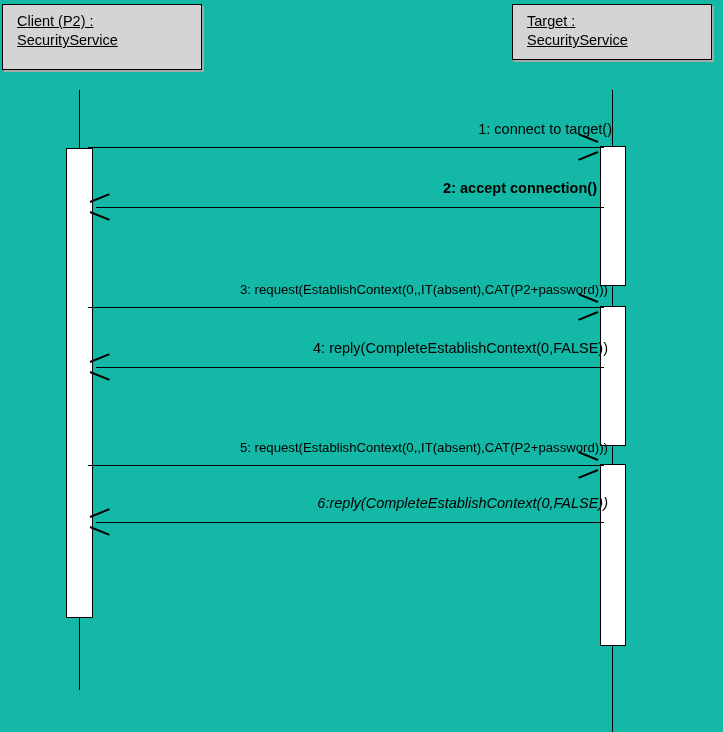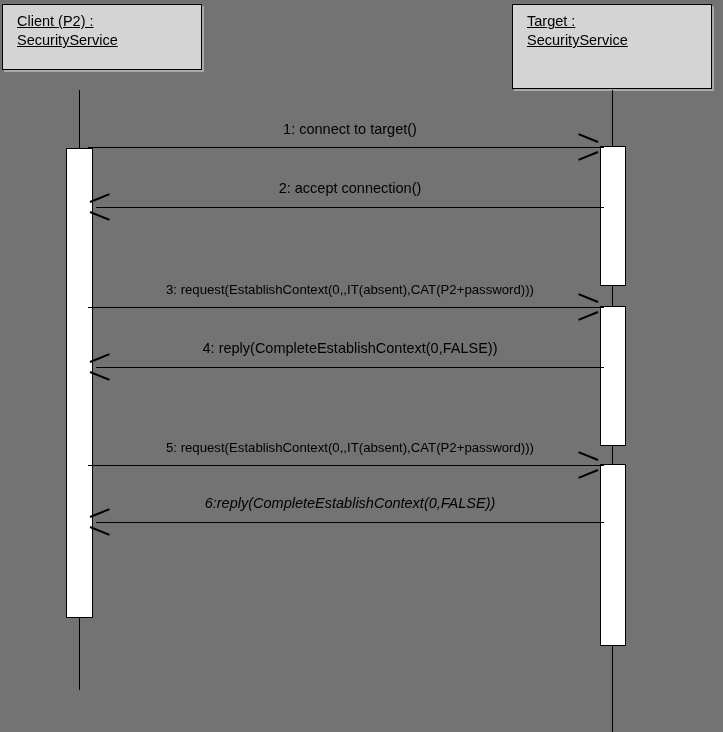--- a/index.html
+++ b/index.html
@@ -10,21 +10,21 @@
   body {
     width: 723px;
     height: 732px;
     font-family: "Liberation Sans", sans-serif;
     overflow: hidden;
   }
   #diagram-root {
     position: relative;
     width: 723px;
     height: 732px;
-    background: #737373;
+    background: #14b8a6;
   }
 
   
   .lifeline-box {
     position: absolute;
     background: #d4d4d4;
     border: 1px solid #000000;
     box-sizing: border-box;
     box-shadow: 2px 2px 0 0 #a9a9a9;
     padding: 7px 0 0 14px;
@@ -33,21 +33,21 @@
     display: block;
     font-size: 14.5px;
     line-height: 19px;
     color: #000000;
     text-decoration: underline;
     white-space: nowrap;
     width: max-content;
   }
 
   #client-head { left: 2px; top: 4px; width: 200px; height: 66px; }
-  #target-head { left: 512px; top: 4px; width: 200px; height: 85px; }
+  #target-head { left: 512px; top: 4px; width: 200px; height: 56px; }
 
   
   .lifeline {
     position: absolute;
     width: 1px;
     background: #000000;
   }
 
   
   .activation {
@@ -62,21 +62,21 @@
     position: absolute;
     height: 1px;
     background: #000000;
   }
   .msg-label {
     position: absolute;
     font-size: 14.5px;
     line-height: 17px;
     color: #000000;
     white-space: nowrap;
-    text-align: center;
+    text-align: right;
   }
   .msg-label.small {
     font-size: 13.2px;
   }
 
   
   .arrow {
     position: absolute;
     width: 20px;
     height: 18px;
@@ -118,21 +118,21 @@
   <div class="activation" style="left:600px; top:306px; width:26px; height:140px;"></div>
   <div class="activation" style="left:600px; top:464px; width:26px; height:182px;"></div>
 
   <div class="msg-label" style="left:88px; top:121px; width:524px;">1: connect to target()</div>
   <div class="message" style="left:88px; top:147px; width:516px;"></div>
   <div class="arrow right" style="left:577px; top:138px;">
     <i class="a"></i>
       <i class="b"></i>
   </div>
 
-  <div class="msg-label" style="left:92px; top:180px; width:516px;">2: accept connection()</div>
+  <div class="msg-label" style="left:81px; top:180px; width:516px;font-weight:bold;">2: accept connection()</div>
   <div class="message" style="left:96px; top:207px; width:508px;"></div>
   <div class="arrow left" style="left:90px; top:198px;">
     <i class="a"></i>
       <i class="b"></i>
   </div>
 
   <div class="msg-label small" style="left:92px; top:281px; width:516px;">3: request(EstablishContext(0,,IT(absent),CAT(P2+password)))</div>
   <div class="message" style="left:88px; top:307px; width:516px;"></div>
   <div class="arrow right" style="left:577px; top:298px;">
     <i class="a"></i>

